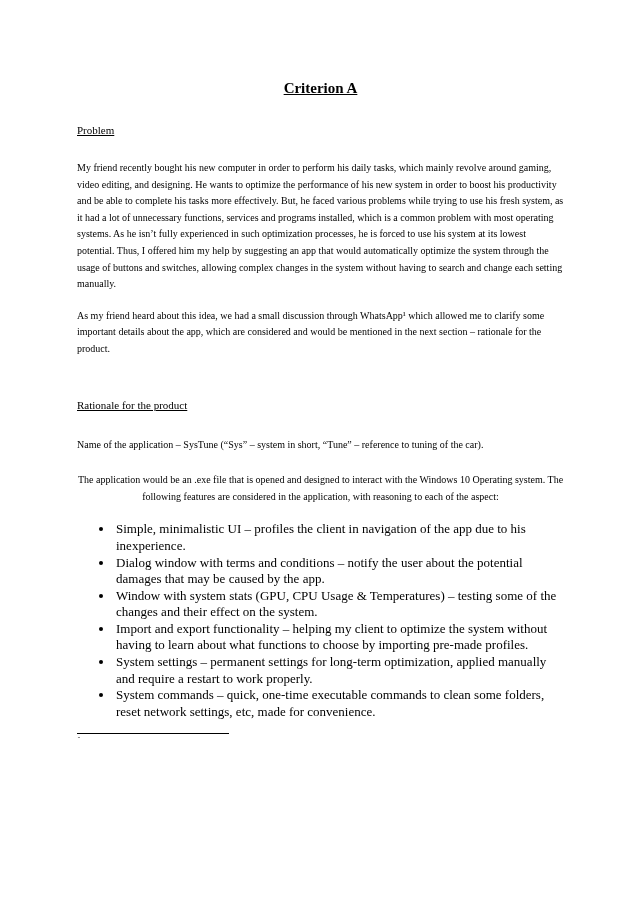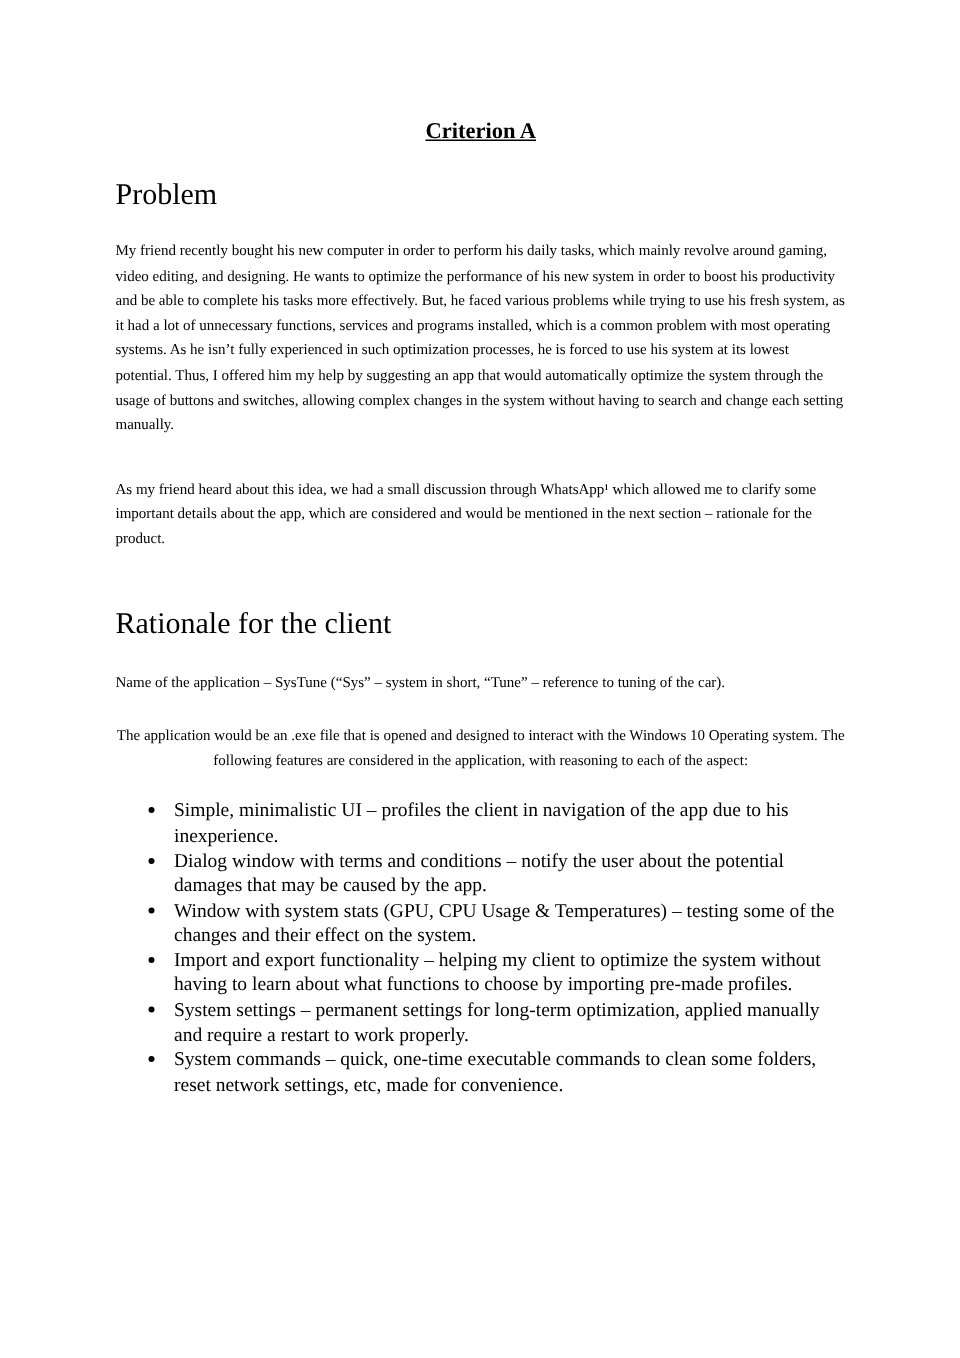--- a/index.html
+++ b/index.html
@@ -25,34 +25,35 @@
   .doc-title {
     margin: 0;
     font-size: 15px;
     line-height: 17px;
     font-weight: bold;
     text-decoration: underline;
     text-align: center;
   }
   .section-heading {
     margin: 0;
-    font-size: 20px;
+    font-size: 11px;
     line-height: 18px;
     font-weight: normal;
+    text-decoration: underline;
   }
   .heading-problem { margin-top: 24px; }
   .heading-rationale { margin-top: 38px; }
   .para {
     margin: 0;
     font-size: 10px;
     line-height: 16.6px;
     text-align: left;
   }
   .para-p1 { margin-top: 21px; }
-  .para-p2 { margin-top: 26px; }
+  .para-p2 { margin-top: 15px; }
   .para-p3 { margin-top: 23px; }
   .para-p4 { margin-top: 19px; text-align: center; }
   .feature-list {
     margin: 16px 0 0 0;
     padding-left: 37px;
     font-size: 13px;
     line-height: 16.6px;
   }
   .feature-list li {
     margin: 0;
@@ -80,21 +81,21 @@
 <div class="page">
 
   <h1 class="doc-title">Criterion A</h1>
 
   <h2 class="section-heading heading-problem">Problem</h2>
 
   <p class="para para-p1">My friend recently bought his new computer in order to perform his daily tasks, which mainly revolve around gaming, video editing, and designing. He wants to optimize the performance of his new system in order to boost his productivity and be able to complete his tasks more effectively. But, he faced various problems while trying to use his fresh system, as it had a lot of unnecessary functions, services and programs installed, which is a common problem with most operating systems. As he isn’t fully experienced in such optimization processes, he is forced to use his system at its lowest potential. Thus, I offered him my help by suggesting an app that would automatically optimize the system through the usage of buttons and switches, allowing complex changes in the system without having to search and change each setting manually.</p>
 
   <p class="para para-p2">As my friend heard about this idea, we had a small discussion through WhatsApp¹ which allowed me to clarify some important details about the app, which are considered and would be mentioned in the next section – rationale for the product.</p>
 
-  <h2 class="section-heading heading-rationale">Rationale for the client</h2>
+  <h2 class="section-heading heading-rationale">Rationale for the product</h2>
 
   <p class="para para-p3">Name of the application – SysTune (“Sys” – system in short, “Tune” – reference to tuning of the car).</p>
 
   <p class="para para-p4">The application would be an .exe file that is opened and designed to interact with the Windows 10 Operating system. The following features are considered in the application, with reasoning to each of the aspect:</p>
 
   <ul class="feature-list">
     <li>Simple, minimalistic UI – profiles the client in navigation of the app due to his inexperience.</li>
     <li>Dialog window with terms and conditions – notify the user about the potential damages that may be caused by the app.</li>
     <li>Window with system stats (GPU, CPU Usage &amp; Temperatures) – testing some of the changes and their effect on the system.</li>
     <li>Import and export functionality – helping my client to optimize the system without having to learn about what functions to choose by importing pre-made profiles.</li>

